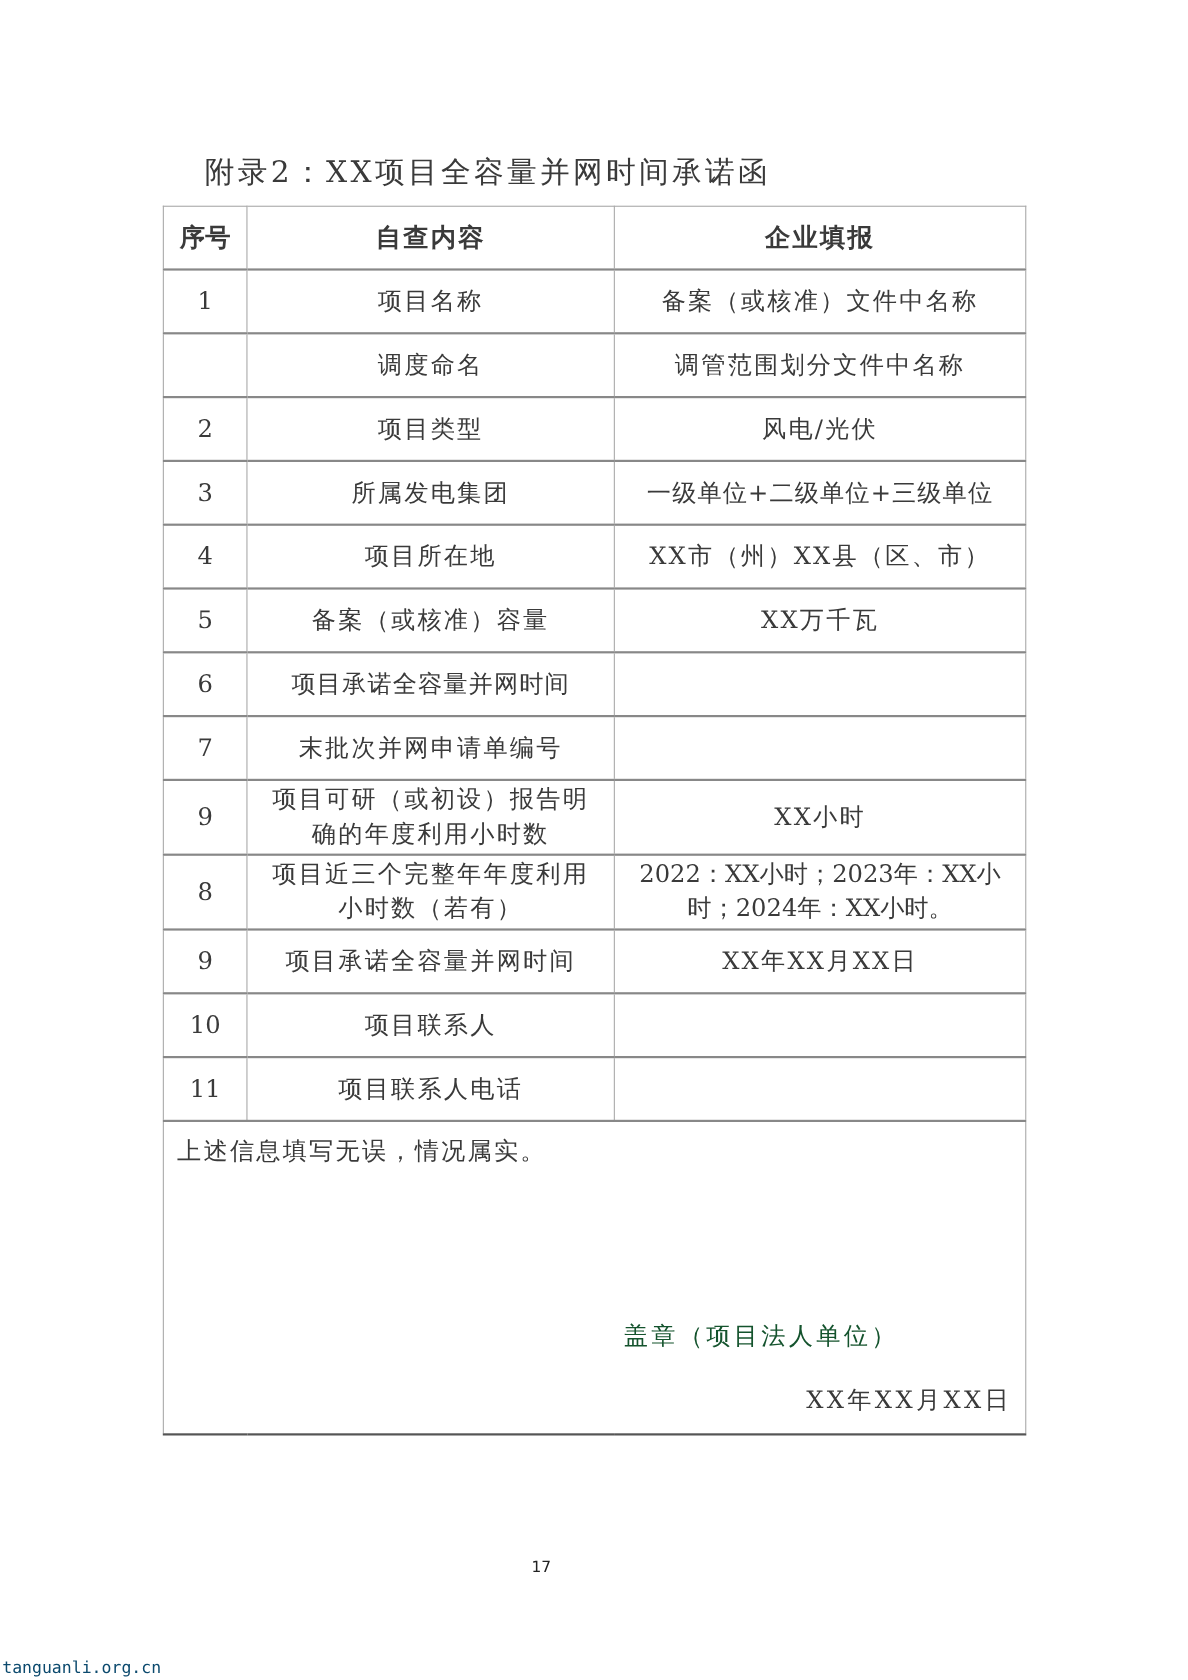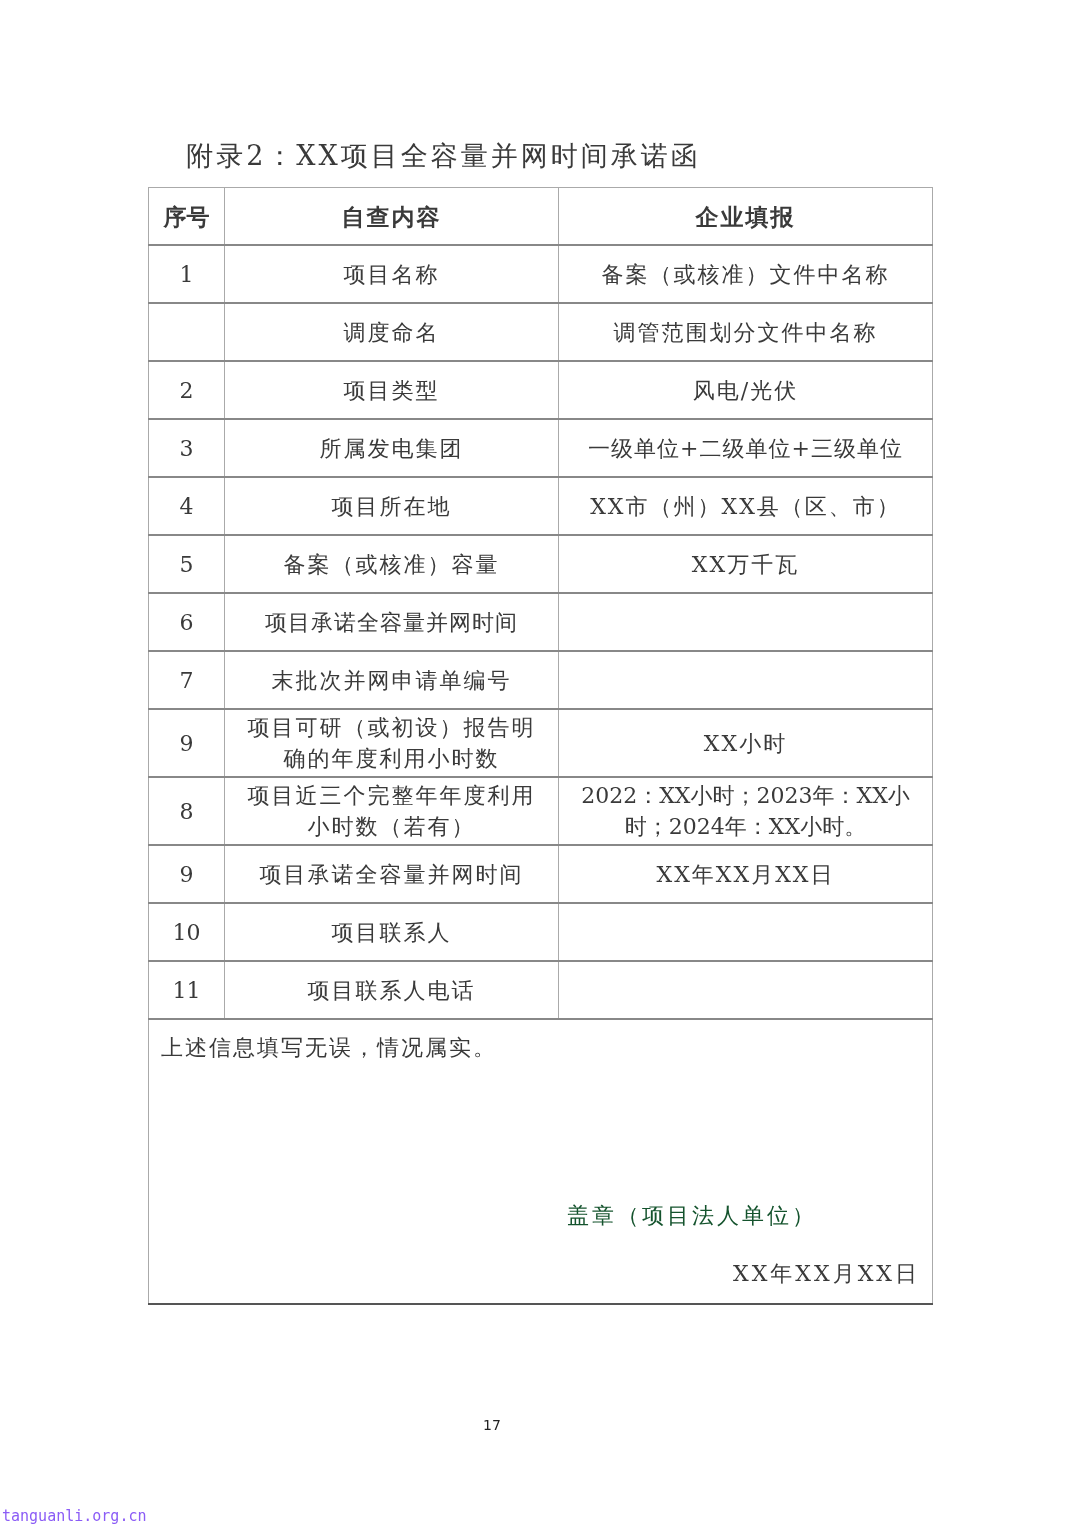--- a/index.html
+++ b/index.html
@@ -27,21 +27,21 @@
   .decl { text-align: center; vertical-align: top !important; height: 283px; position: relative; padding: 0 !important; border-bottom: 2px solid #555 !important; }
   .decl-text { position: absolute; left: 12px; top: 12px; font-size: 22px; letter-spacing: 2px; color: #3a3a3a; }
   .seal { position: absolute; left: 418px; top: 180px; font-size: 22px; letter-spacing: 3px; color: #14532d; }
   .date { position: absolute; right: 12px; top: 238px; font-size: 22px; letter-spacing: 3px; color: #3a3a3a; }
   .pageno {
     position: absolute; top: 1417px; left: 0; width: 984px; text-align: center;
     font-family: "DejaVu Sans", sans-serif; font-size: 14px; color: #222;
   }
   .wm {
     position: absolute; left: 2px; top: 1507px; font-family: "DejaVu Sans Mono", monospace;
-    font-size: 15px; color: #8b5cf6;
+    font-size: 15px; color: #0c4a6e;
   }
 </style>
 </head>
 <body>
 
 <div class="title">附录2：XX项目全容量并网时间承诺函</div>
 
 <table class="tbl">
   <colgroup>
     <col style="width:76px">

